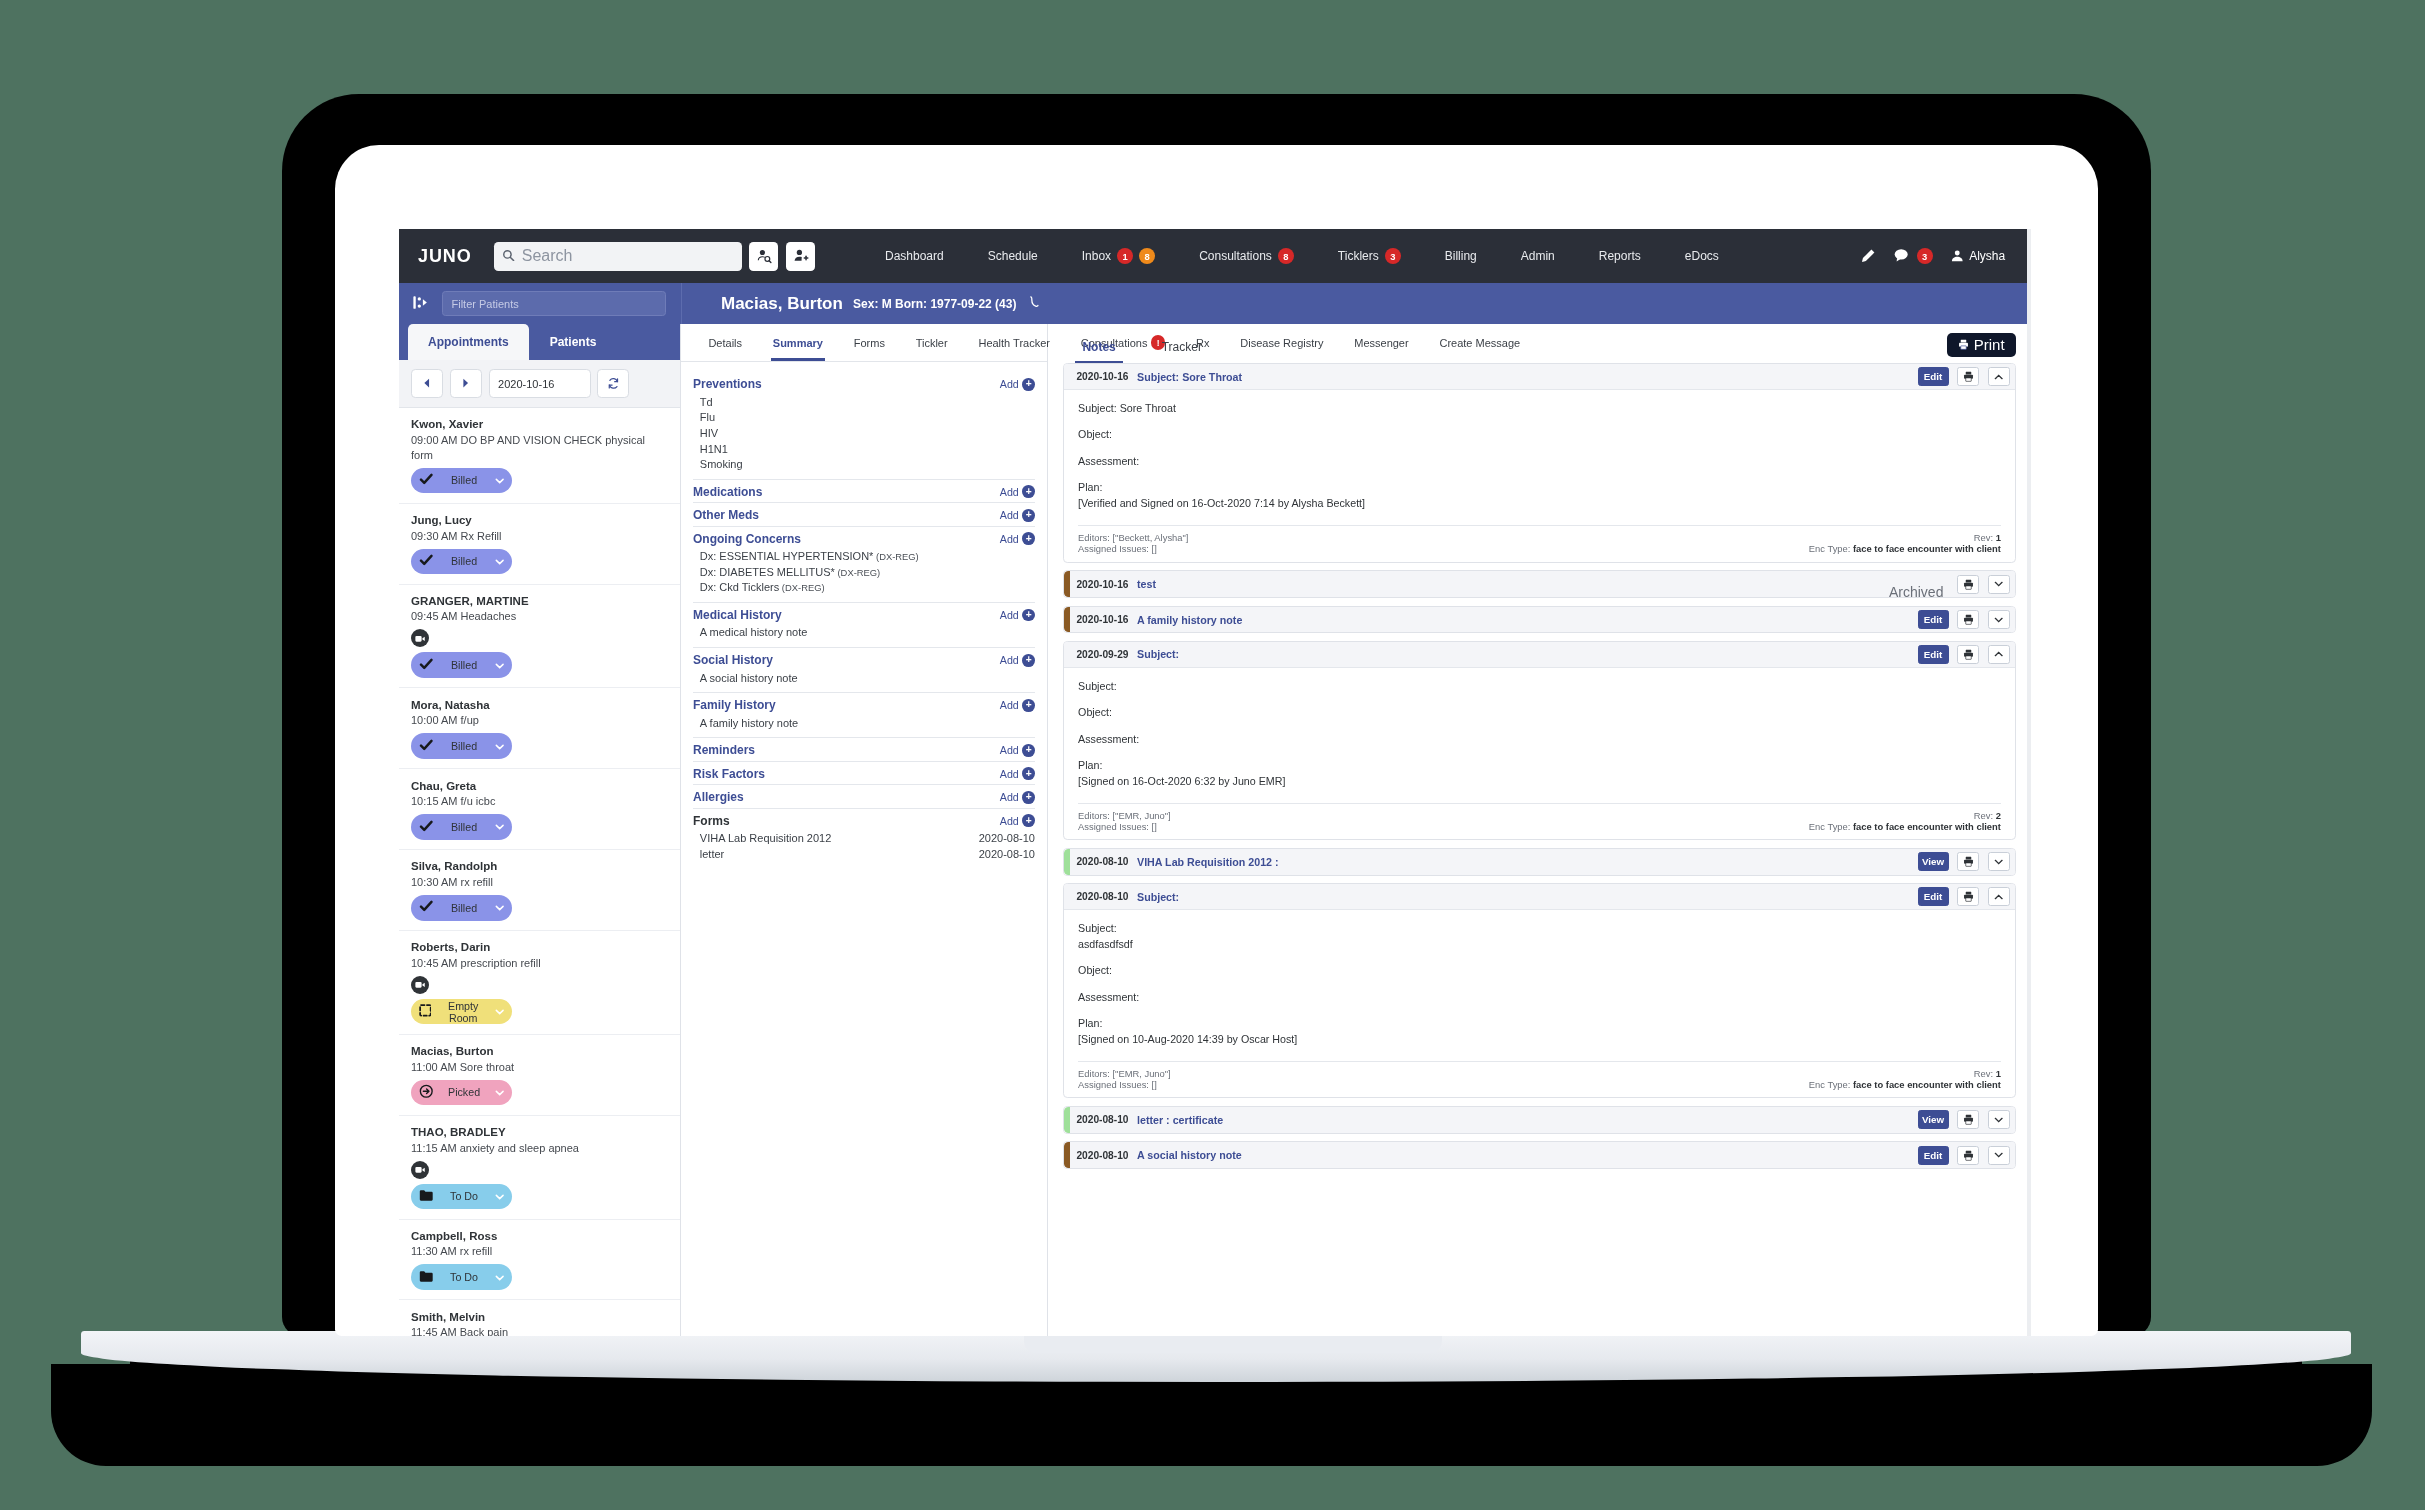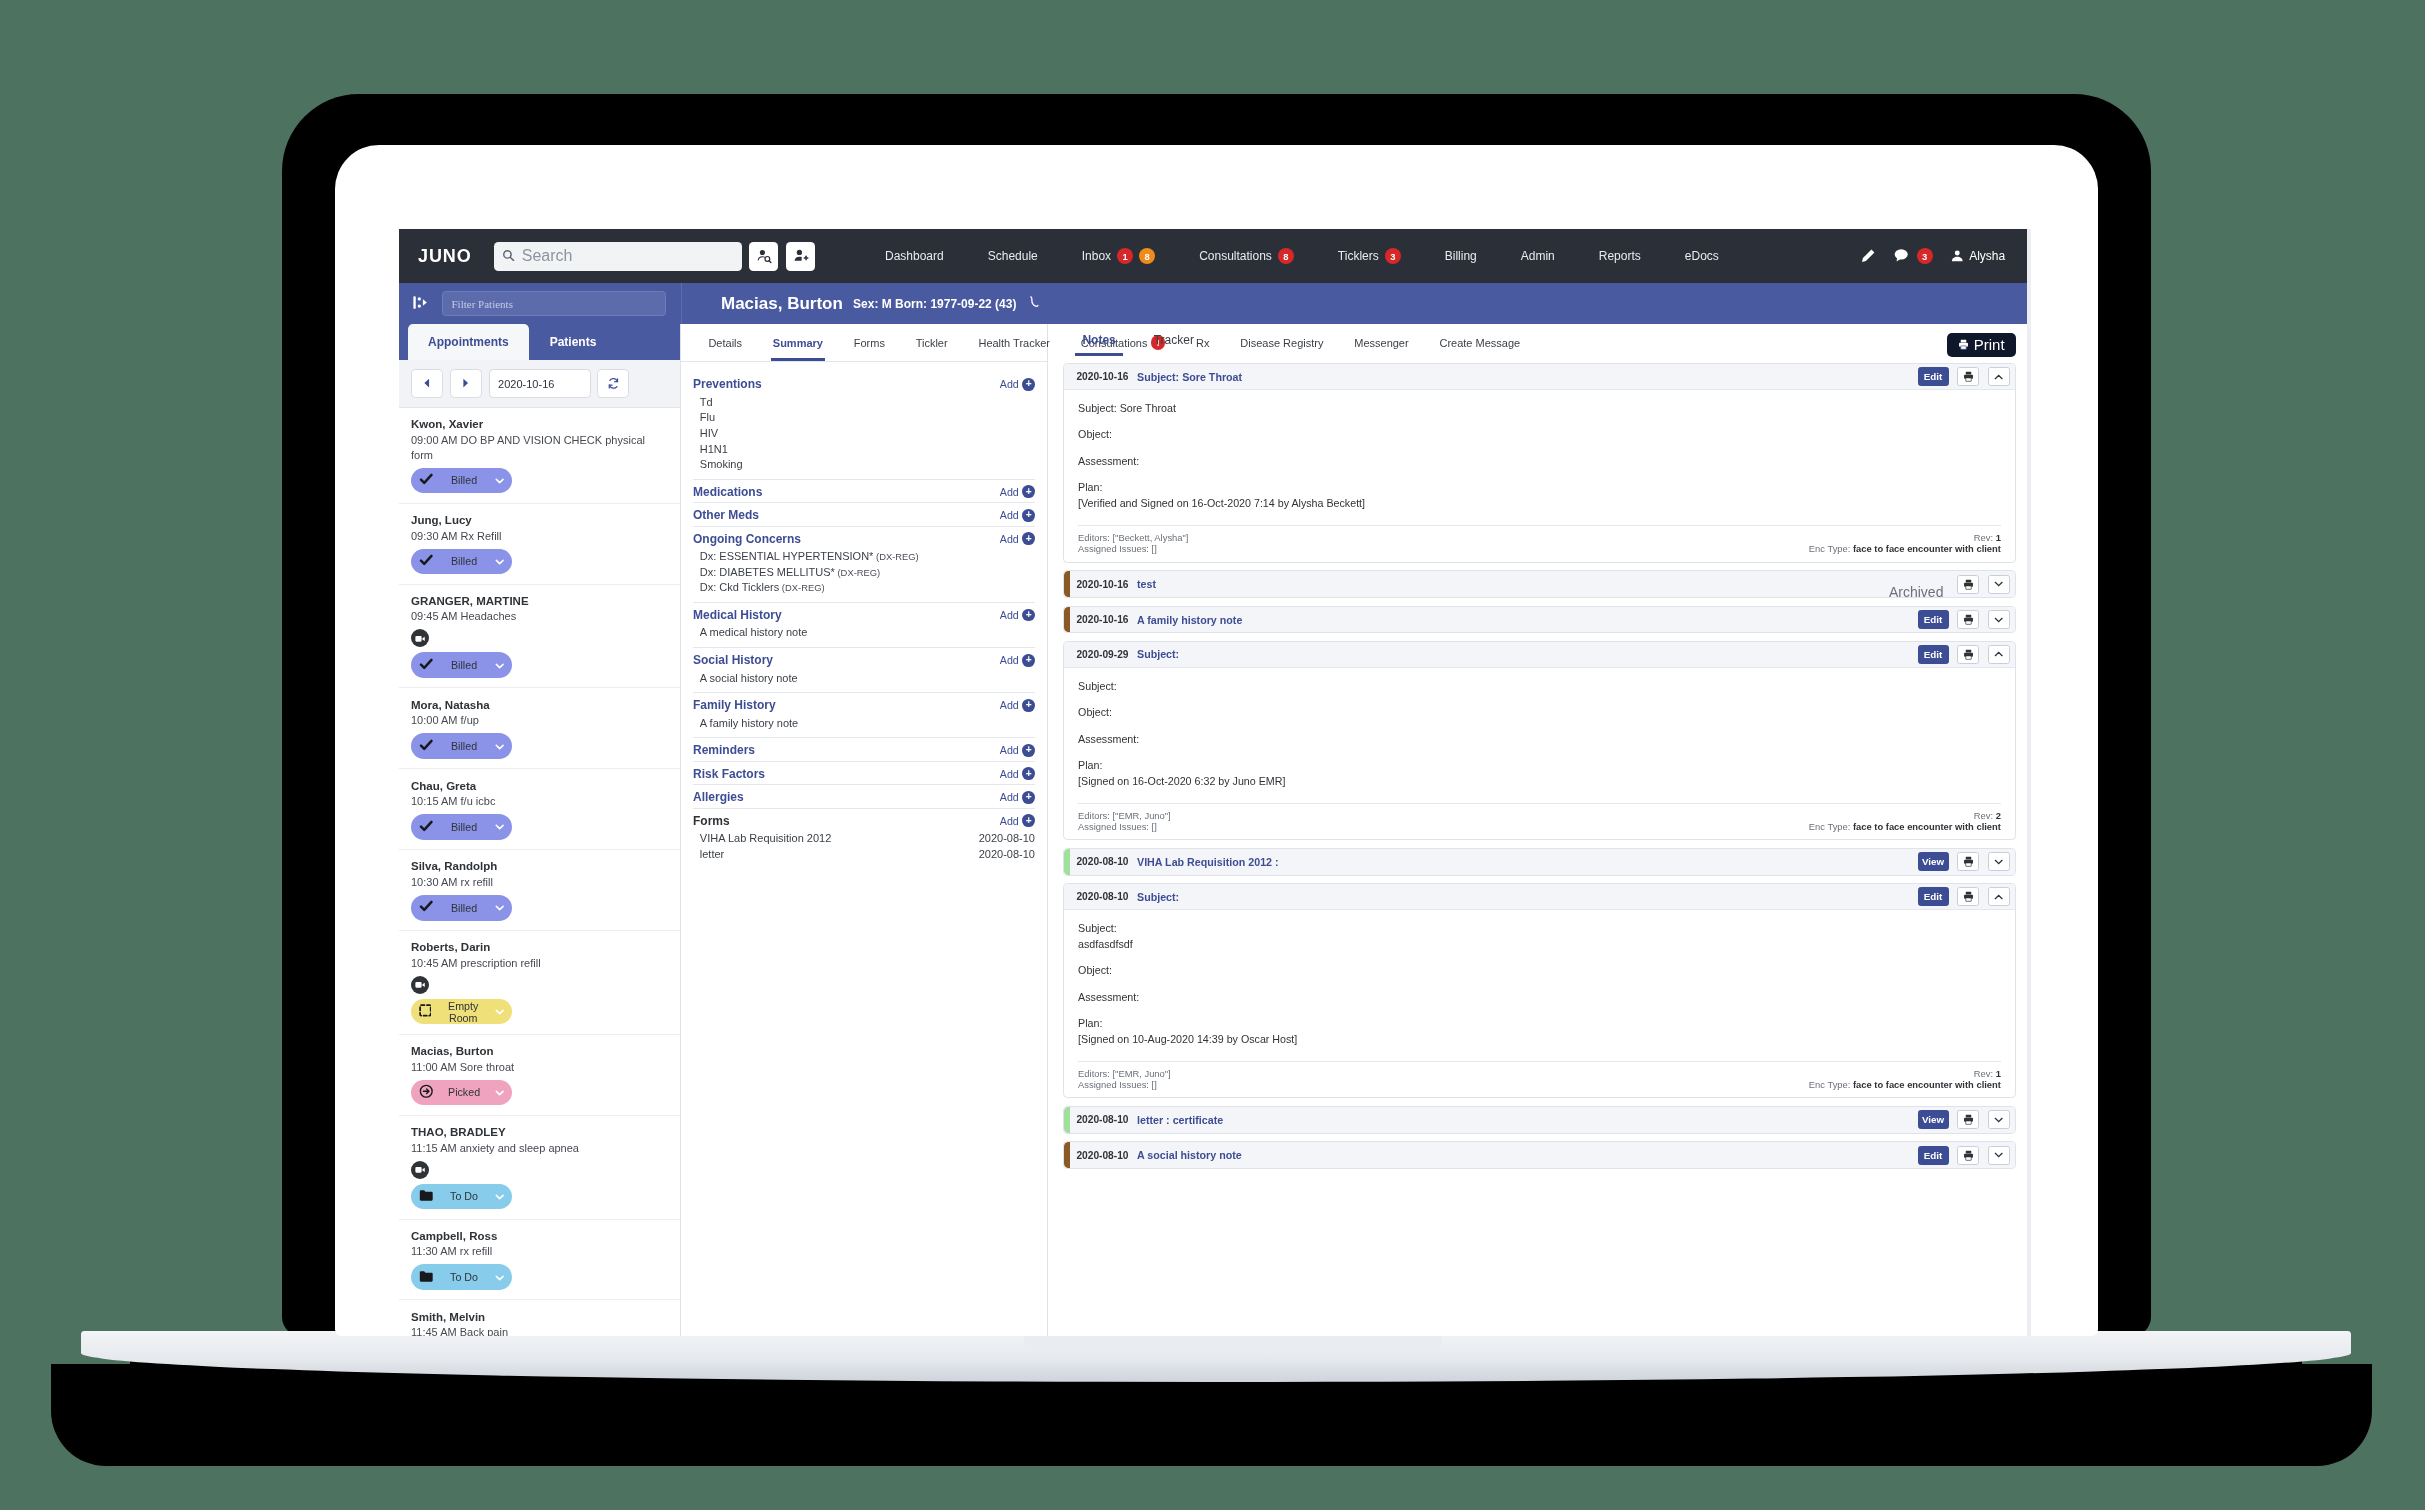--- a/index.html
+++ b/index.html
@@ -109,21 +109,21 @@
   }
   .badge.red { background: #d62828; }
   .badge.orange { background: #ef8a1b; }
   .nav-right { margin-left: auto; display: flex; align-items: center; gap: 17px; padding-right: 6.8px; }
   .nav-right .navicon { color: #fff; display: flex; align-items: center; gap: 5.1px; cursor: pointer; font-size: 12px; }
 
   
   .blue-bar { height: 41px; background: #4a5aa0; display: flex; align-items: center; }
   .blue-left {
     width: 282px; height: 100%; background: #4a5aa0;
-    display: flex; align-items: center; gap: 12px; padding-left: 12px; font-family: Liberation Serif, serif;
+    display: flex; align-items: center; gap: 12px; padding-left: 12px;
   }
   .filter-input {
     flex: 1; height: 25.6px; margin-right: 15.4px;
     background: #5c6bac; border: 0.9px solid #6f7cb8; border-radius: 3.4px;
     color: #dfe3f3; font-family: inherit; font-size: 11px; padding: 0 8.5px; outline: 0;
   }
   .filter-input::placeholder { color: #c6cbe6; }
   .patient-title {
     flex: 1; height: 100%; display: flex; align-items: center;
     gap: 10.2px; padding-left: 39px;
@@ -221,21 +221,21 @@
     font-size: 10.2px; line-height: 1; font-weight: 700;
   }
   .sect-items { padding: 0 0 6px 6.8px; }
   .sect-item { font-size: 11px; color: #3a3f46; line-height: 1.42; display: flex; justify-content: space-between; }
   .sect-item .small { font-size: 9.4px; color: #4a4f56; }
   .divider { border-top: 0.9px solid #e4e7ec; }
 
   
   .rightcol { flex: 1; background: #fff; display: flex; flex-direction: column; min-width: 0; }
   .notes-top {
-    display: flex; align-items: flex-start; padding: 8.5px 15.4px 0 15.4px; gap: 0;
+    display: flex; align-items: flex-end; padding: 8.5px 15.4px 0 15.4px; gap: 8px;
   }
   .tab-n {
     padding: 0 19px 9.4px 19px; font-size: 12px; color: #3a3f46;
     cursor: pointer; position: relative;
   }
   .tab-n.active { color: #3d4d94; font-weight: 700; }
   .tab-n.active::after {
     content: ""; position: absolute; left: 12px; right: 12px; bottom: 0;
     height: 2.6px; background: #3d4d94;
   }

